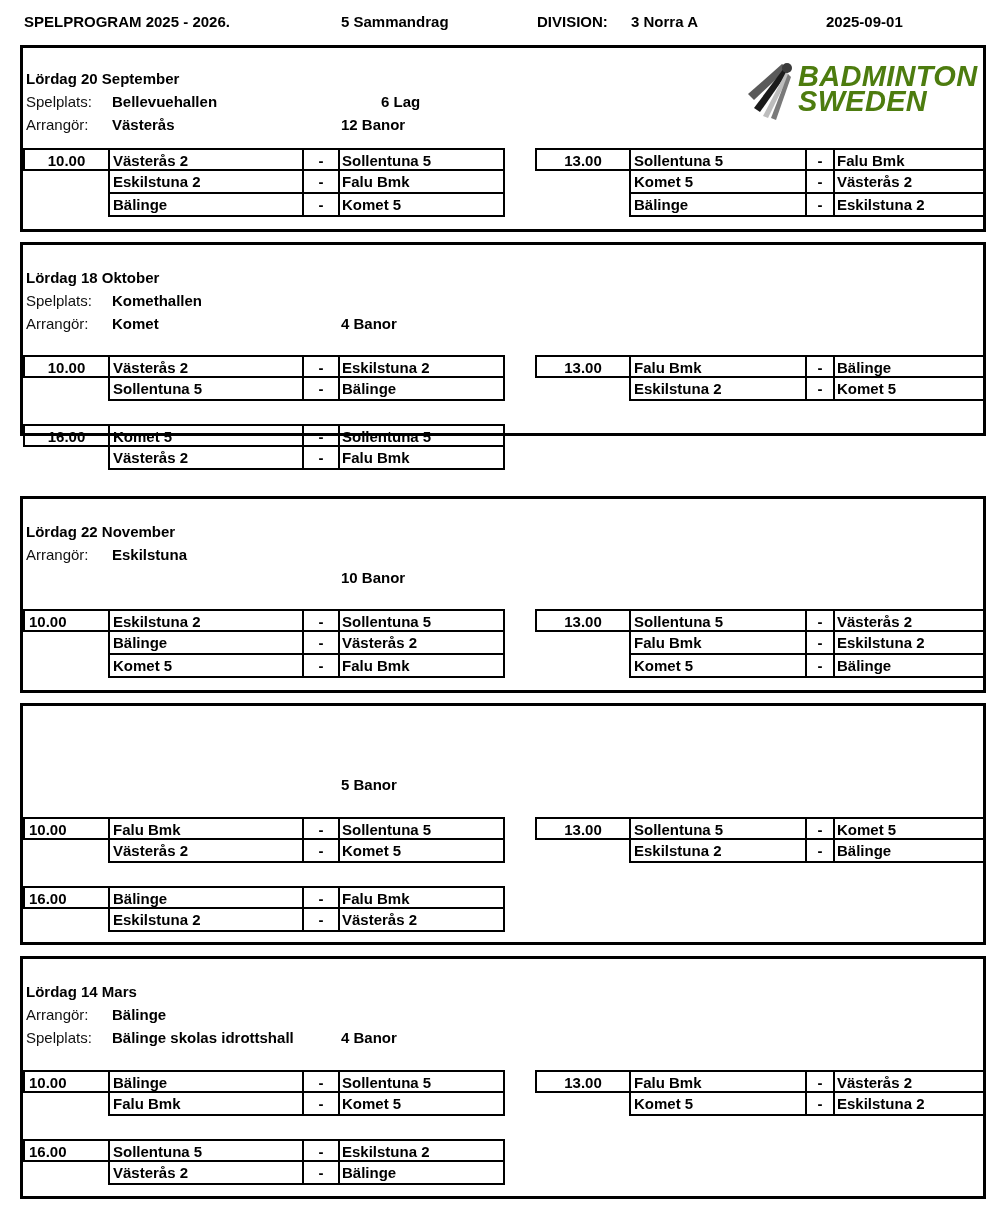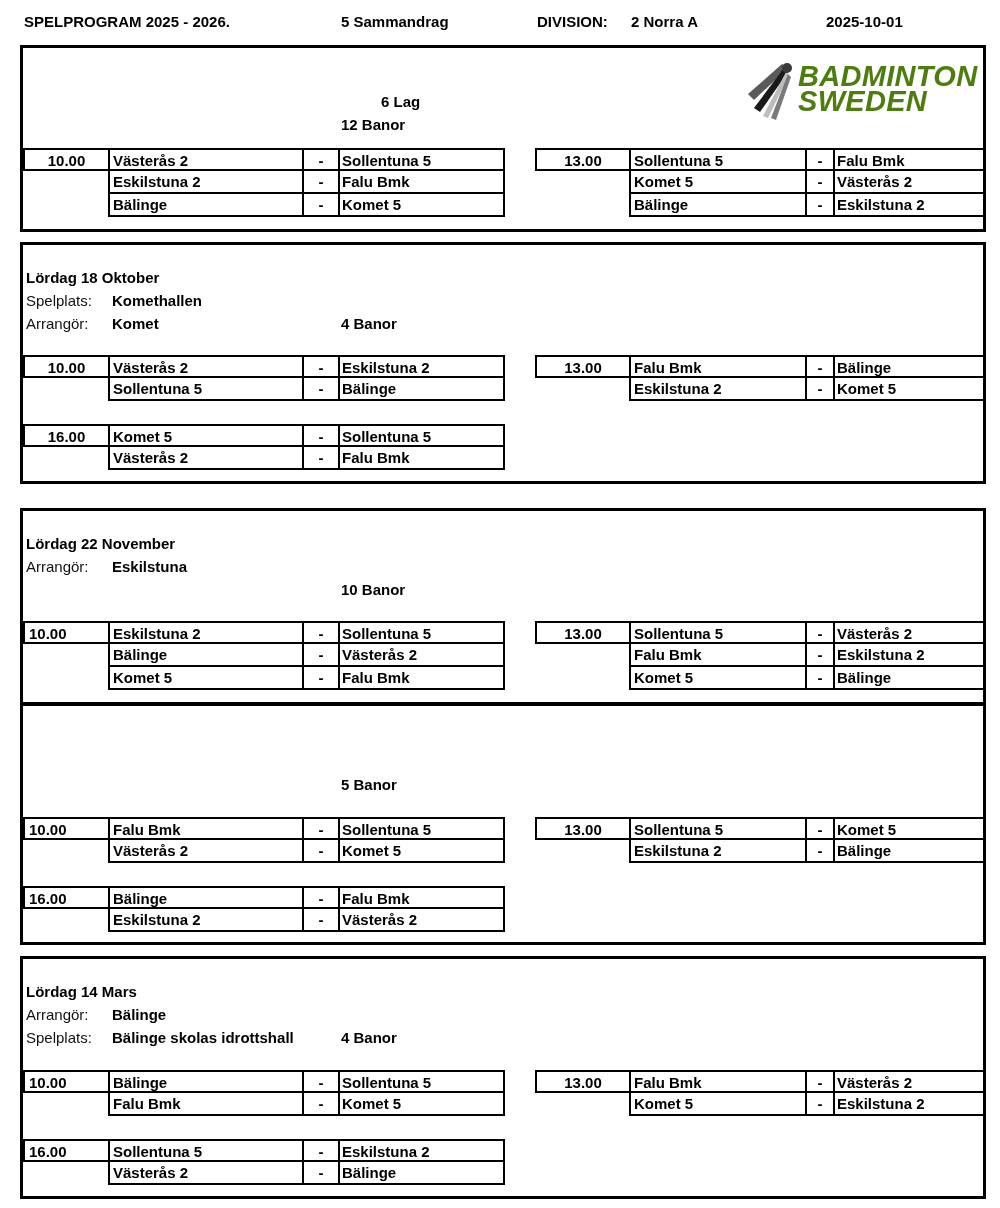--- a/index.html
+++ b/index.html
@@ -34,25 +34,30 @@
   .logo { position: absolute; right: 15px; top: 12px; width: 230px; height: 62px; }
   .logo-text { position: absolute; left: 60px; top: 4px; font-weight: bold; font-style: italic; font-size: 29px; line-height: 25px; color: #4d7c0f; letter-spacing: 0.3px; }
 </style>
 </head>
 <body>
 
 <div class="topbar">
   <span style="left:24px">SPELPROGRAM 2025 - 2026.</span>
   <span style="left:341px">5 Sammandrag</span>
   <span style="left:537px">DIVISION:</span>
-  <span style="left:631px">2 Norra A</span>
-  <span style="left:826px">2025-10-01</span>
+  <span style="left:631px">3 Norra A</span>
+  <span style="left:826px">2025-09-01</span>
 </div>
 
 <div class="section" style="top:45px;height:187px;">
+  <div class="info" style="top:19px;">
+    <div class="date">Lördag 20 September</div>
+    <div><span class="lbl">Spelplats:</span><span class="val">Bellevuehallen</span></div>
+    <div><span class="lbl">Arrangör:</span><span class="val">Västerås</span></div>
+  </div>
   <div class="extra" style="top:42px;margin-left:40px;">6 Lag</div>
   <div class="extra" style="top:65px;">12 Banor</div>
 
   <div class="logo">
     <svg width="60" height="62" viewBox="0 0 60 62" style="position:absolute;left:0;top:0;">
       <path d="M44 4 L50 8 L16 40 L10 34 Z" fill="#5a5a5a"></path>
       <path d="M46 8 L50 12 L22 52 L16 48 Z" fill="#1a1a1a"></path>
       <path d="M48 12 L51 15 L30 58 L25 56 Z" fill="#bdbdbd"></path>
       <path d="M50 14 L53 17 L38 60 L33 58 Z" fill="#7a7a7a"></path>
       <circle cx="49" cy="8" r="5" fill="#3a3a3a"></circle>
@@ -95,21 +100,21 @@
       <div class="cell away" style="left:298px;width:153px;border-top:none;border-right:none;">Västerås 2</div>
     </div>
     <div class="mrow" style="top:46px;">
       <div class="cell home" style="left:94px;width:178px;border-top:none;">Bälinge</div>
       <div class="cell dash" style="left:270px;width:30px;border-top:none;">-</div>
       <div class="cell away" style="left:298px;width:153px;border-top:none;border-right:none;">Eskilstuna 2</div>
     </div>
   </div>
 </div>
 
-<div class="section" style="top:242px;height:242px;text-decoration:underline;">
+<div class="section" style="top:242px;height:194px;text-decoration:underline;">
   <div class="info" style="top:21px;">
     <div class="date">Lördag 18 Oktober</div>
     <div><span class="lbl">Spelplats:</span><span class="val">Komethallen</span></div>
     <div><span class="lbl">Arrangör:</span><span class="val">Komet</span></div>
   </div>
   <div class="extra" style="top:67px;">4 Banor</div>
 
   <div class="match-block" style="left:0;top:110px;">
     <div class="mrow" style="top:0;">
       <div class="cell time center" style="left:0;width:87px;">10.00</div>
@@ -146,21 +151,21 @@
       <div class="cell away" style="left:315px;width:167px;">Sollentuna 5</div>
     </div>
     <div class="mrow" style="top:23px;">
       <div class="cell home" style="left:85px;width:196px;border-top:none;">Västerås 2</div>
       <div class="cell dash" style="left:279px;width:38px;border-top:none;">-</div>
       <div class="cell away" style="left:315px;width:167px;border-top:none;">Falu Bmk</div>
     </div>
   </div>
 </div>
 
-<div class="section" style="top:496px;height:197px;margin-top:12px;">
+<div class="section" style="top:496px;height:197px;">
   <div class="info" style="top:21px;">
     <div class="date">Lördag 22 November</div>
     <div><span class="lbl">Arrangör:</span><span class="val">Eskilstuna</span></div>
   </div>
   <div class="extra" style="top:67px;">10 Banor</div>
 
   <div class="match-block" style="left:0;top:110px;">
     <div class="mrow" style="top:0;">
       <div class="cell time leftpad" style="left:0;width:87px;">10.00</div>
       <div class="cell home" style="left:85px;width:196px;">Eskilstuna 2</div>

